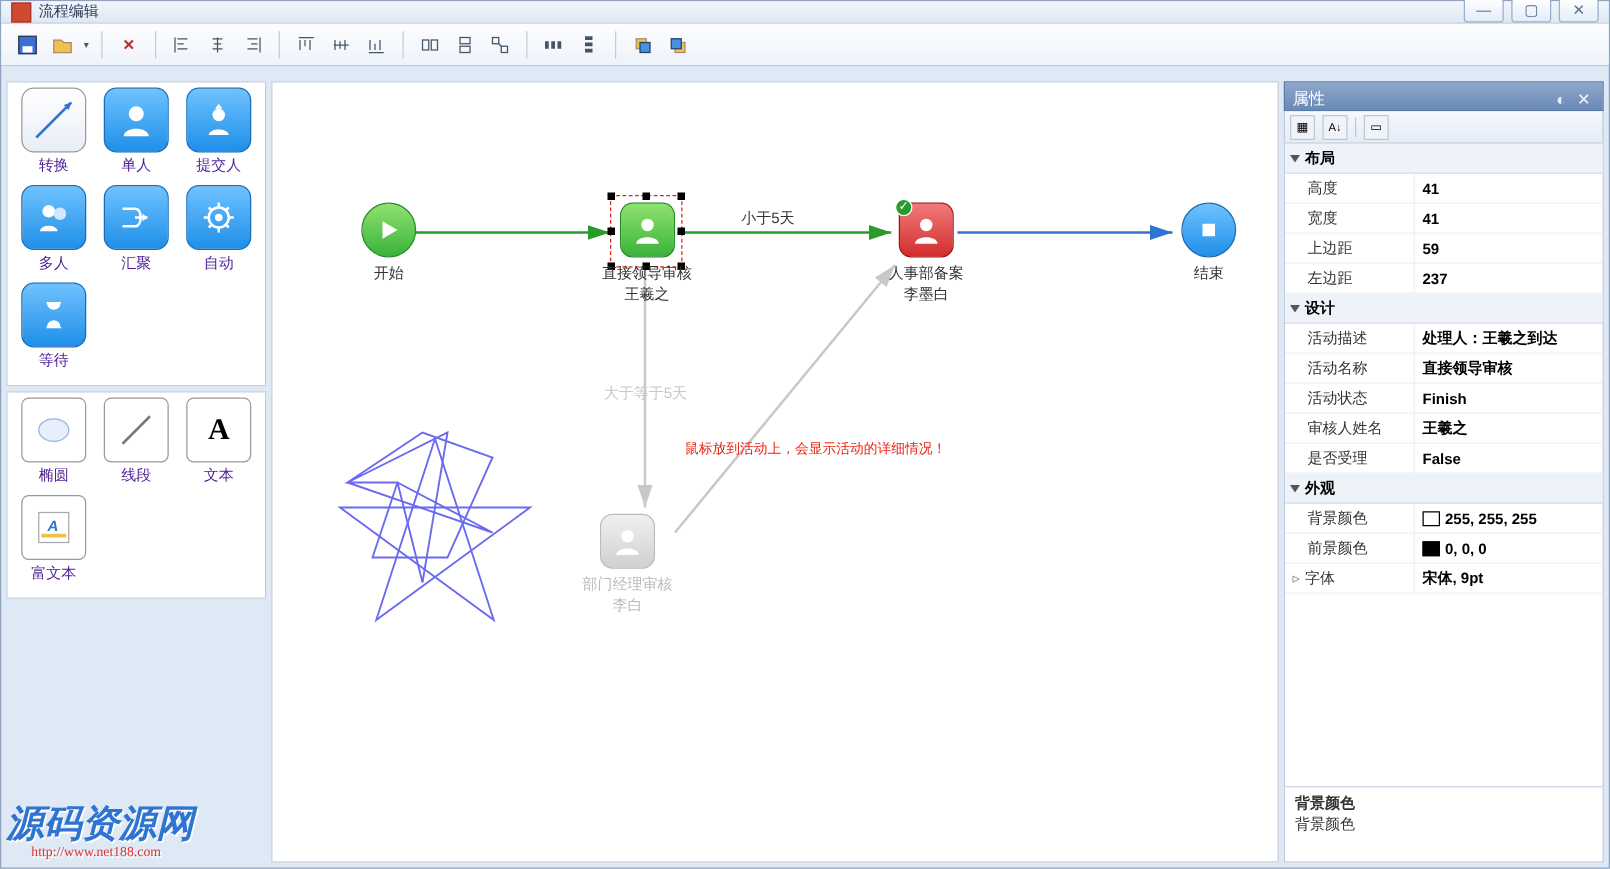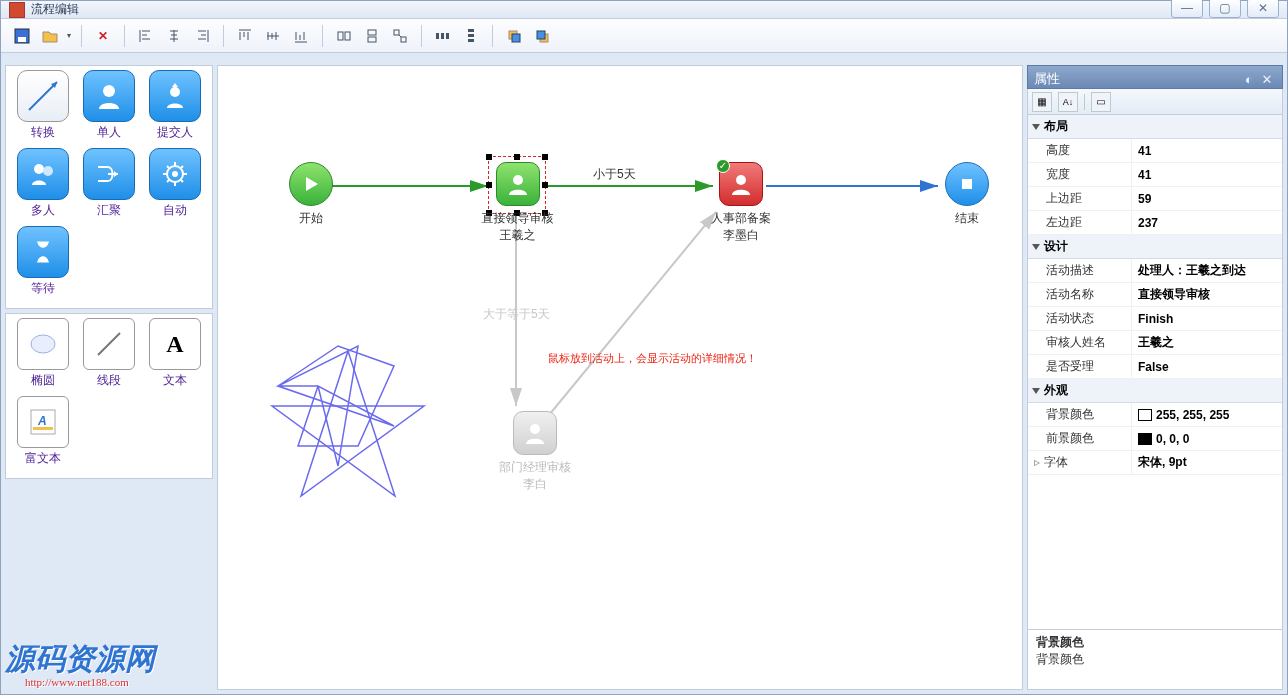--- a/index.html
+++ b/index.html
@@ -362,21 +362,21 @@
 
         <div class="node" style="left:704px; top:96px; width:90px">
           <div class="node-icon circle blue">
               <svg width="22" height="22">
                 <rect x="6" y="6" width="10" height="10" fill="#fff"></rect>
               </svg>
             </div>
           <div>结束</div>
         </div>
 
-        <div class="node" style="left:272px; top:345px; width:90px; color:#bbb">
+        <div class="node" style="left:239px; top:345px; width:90px; color:#bbb">
           <div class="node-icon gray">
               <svg width="26" height="26">
                 <circle cx="13" cy="9" r="5" fill="#fff"></circle>
                 <path d="M4 24c0-7 18-7 18 0" fill="#fff"></path>
               </svg>
             </div>
           <div>部门经理审核</div>
           <div>李白</div>
         </div>
 

